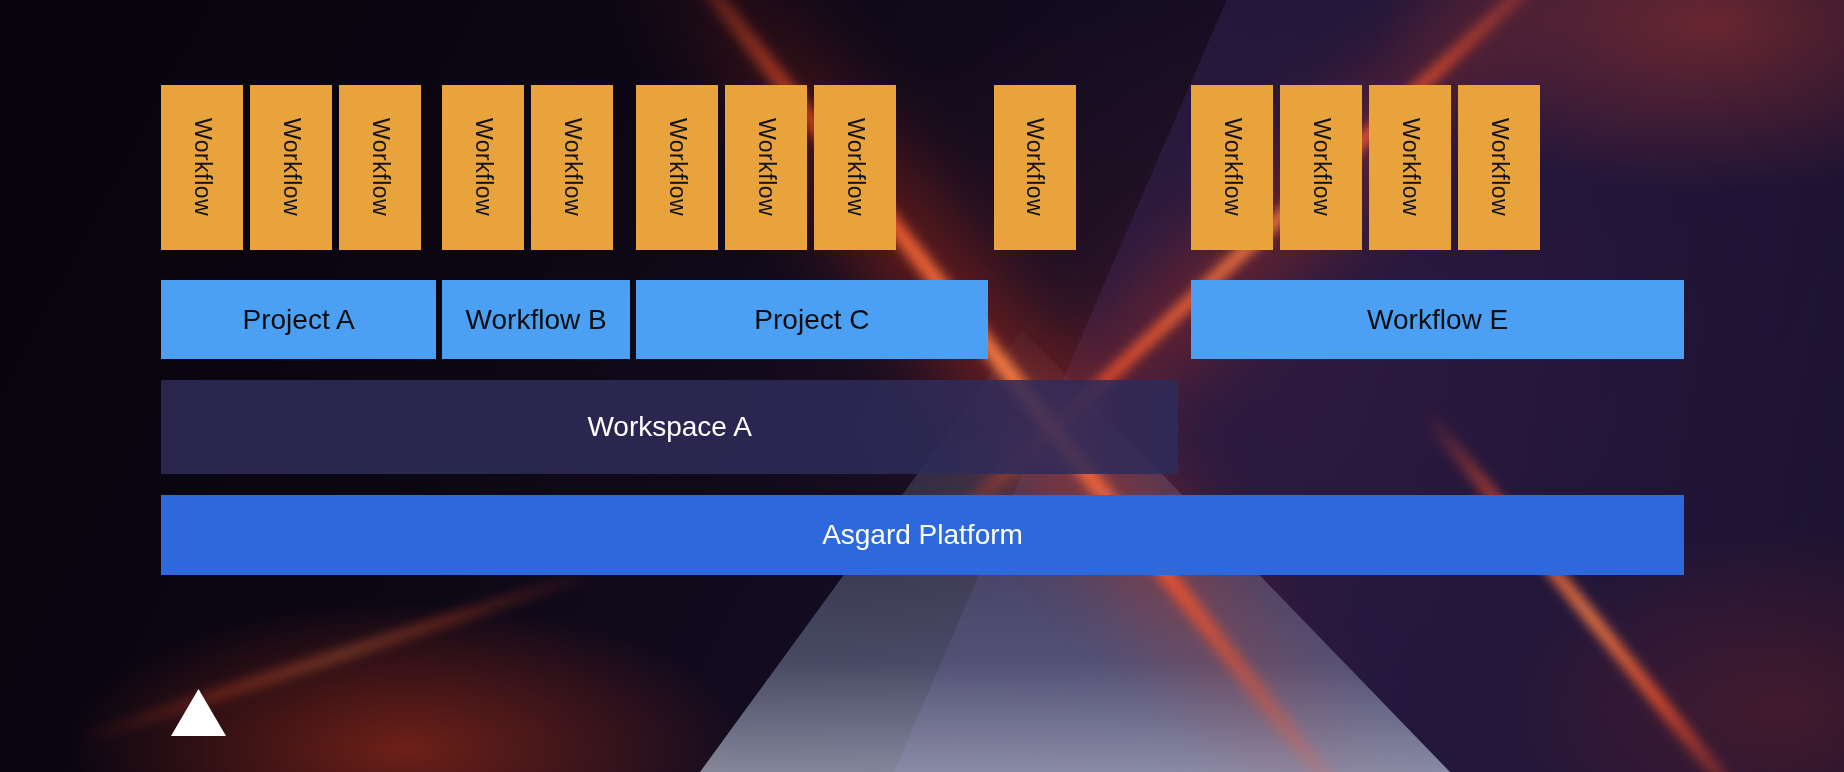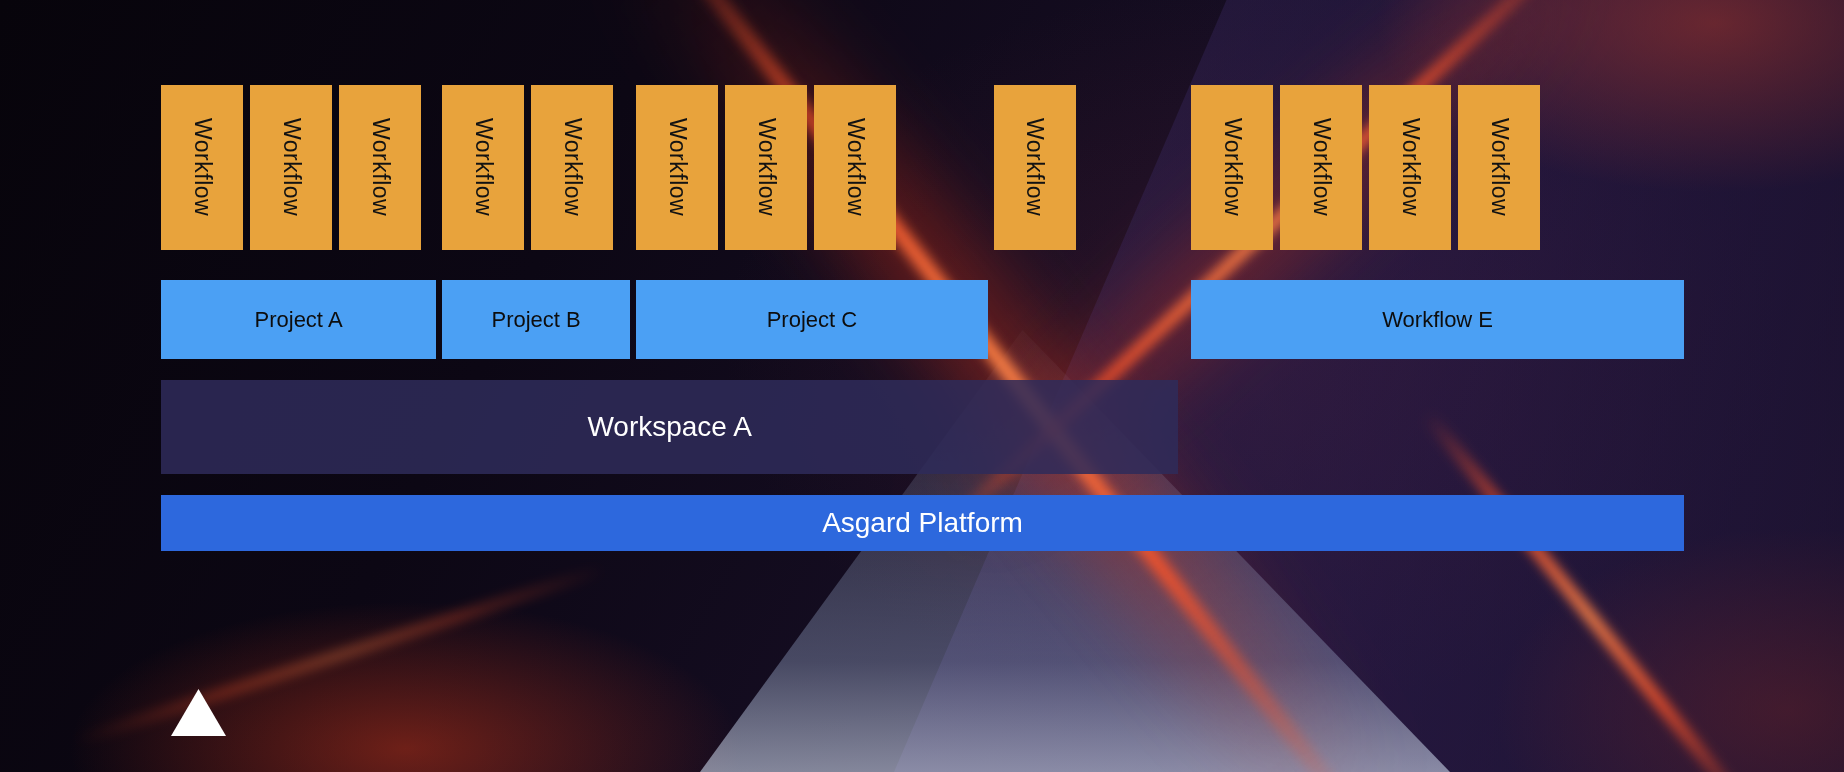--- a/index.html
+++ b/index.html
@@ -65,30 +65,30 @@
     width: 82px; background: #E8A33C;
     display: flex; align-items: center; justify-content: center;
   }
   .wf span {
     writing-mode: vertical-rl;
     font-size: 23px; color: #121212; letter-spacing: 0.5px;
   }
   .project {
     height: 79px; background: #4BA0F4; color: #0d0d0d;
     display: flex; align-items: center; justify-content: center;
-    font-size: 22px;
+    font-size: 28px;
   }
   .workspace {
     margin-top: 21px; height: 94px;
     background: rgba(47, 43, 90, 0.86); color: #ffffff;
     display: flex; align-items: center; justify-content: center;
     font-size: 28px;
   }
   .platform {
-    margin-top: 21px; height: 56px;
+    margin-top: 21px; height: 80px;
     background: #2D68DD; color: #ffffff;
     display: flex; align-items: center; justify-content: center;
     font-size: 28px;
   }
 
   .tri {
     position: absolute; left: 171px; top: 689px; width: 55px; height: 47px;
     background: #ffffff; clip-path: polygon(50% 0, 100% 100%, 0 100%);
     z-index: 10;
   }
@@ -131,21 +131,21 @@
 
         <div class="project-col col-b">
           <div class="wf-row">
             <div class="wf">
                 <span>Workflow</span>
               </div>
             <div class="wf">
                 <span>Workflow</span>
               </div>
           </div>
-          <div class="project">Project B</div>
+          <div class="project">Workflow B</div>
         </div>
 
         <div class="project-col col-c">
           <div class="wf-row">
             <div class="wf">
                 <span>Workflow</span>
               </div>
             <div class="wf">
                 <span>Workflow</span>
               </div>

